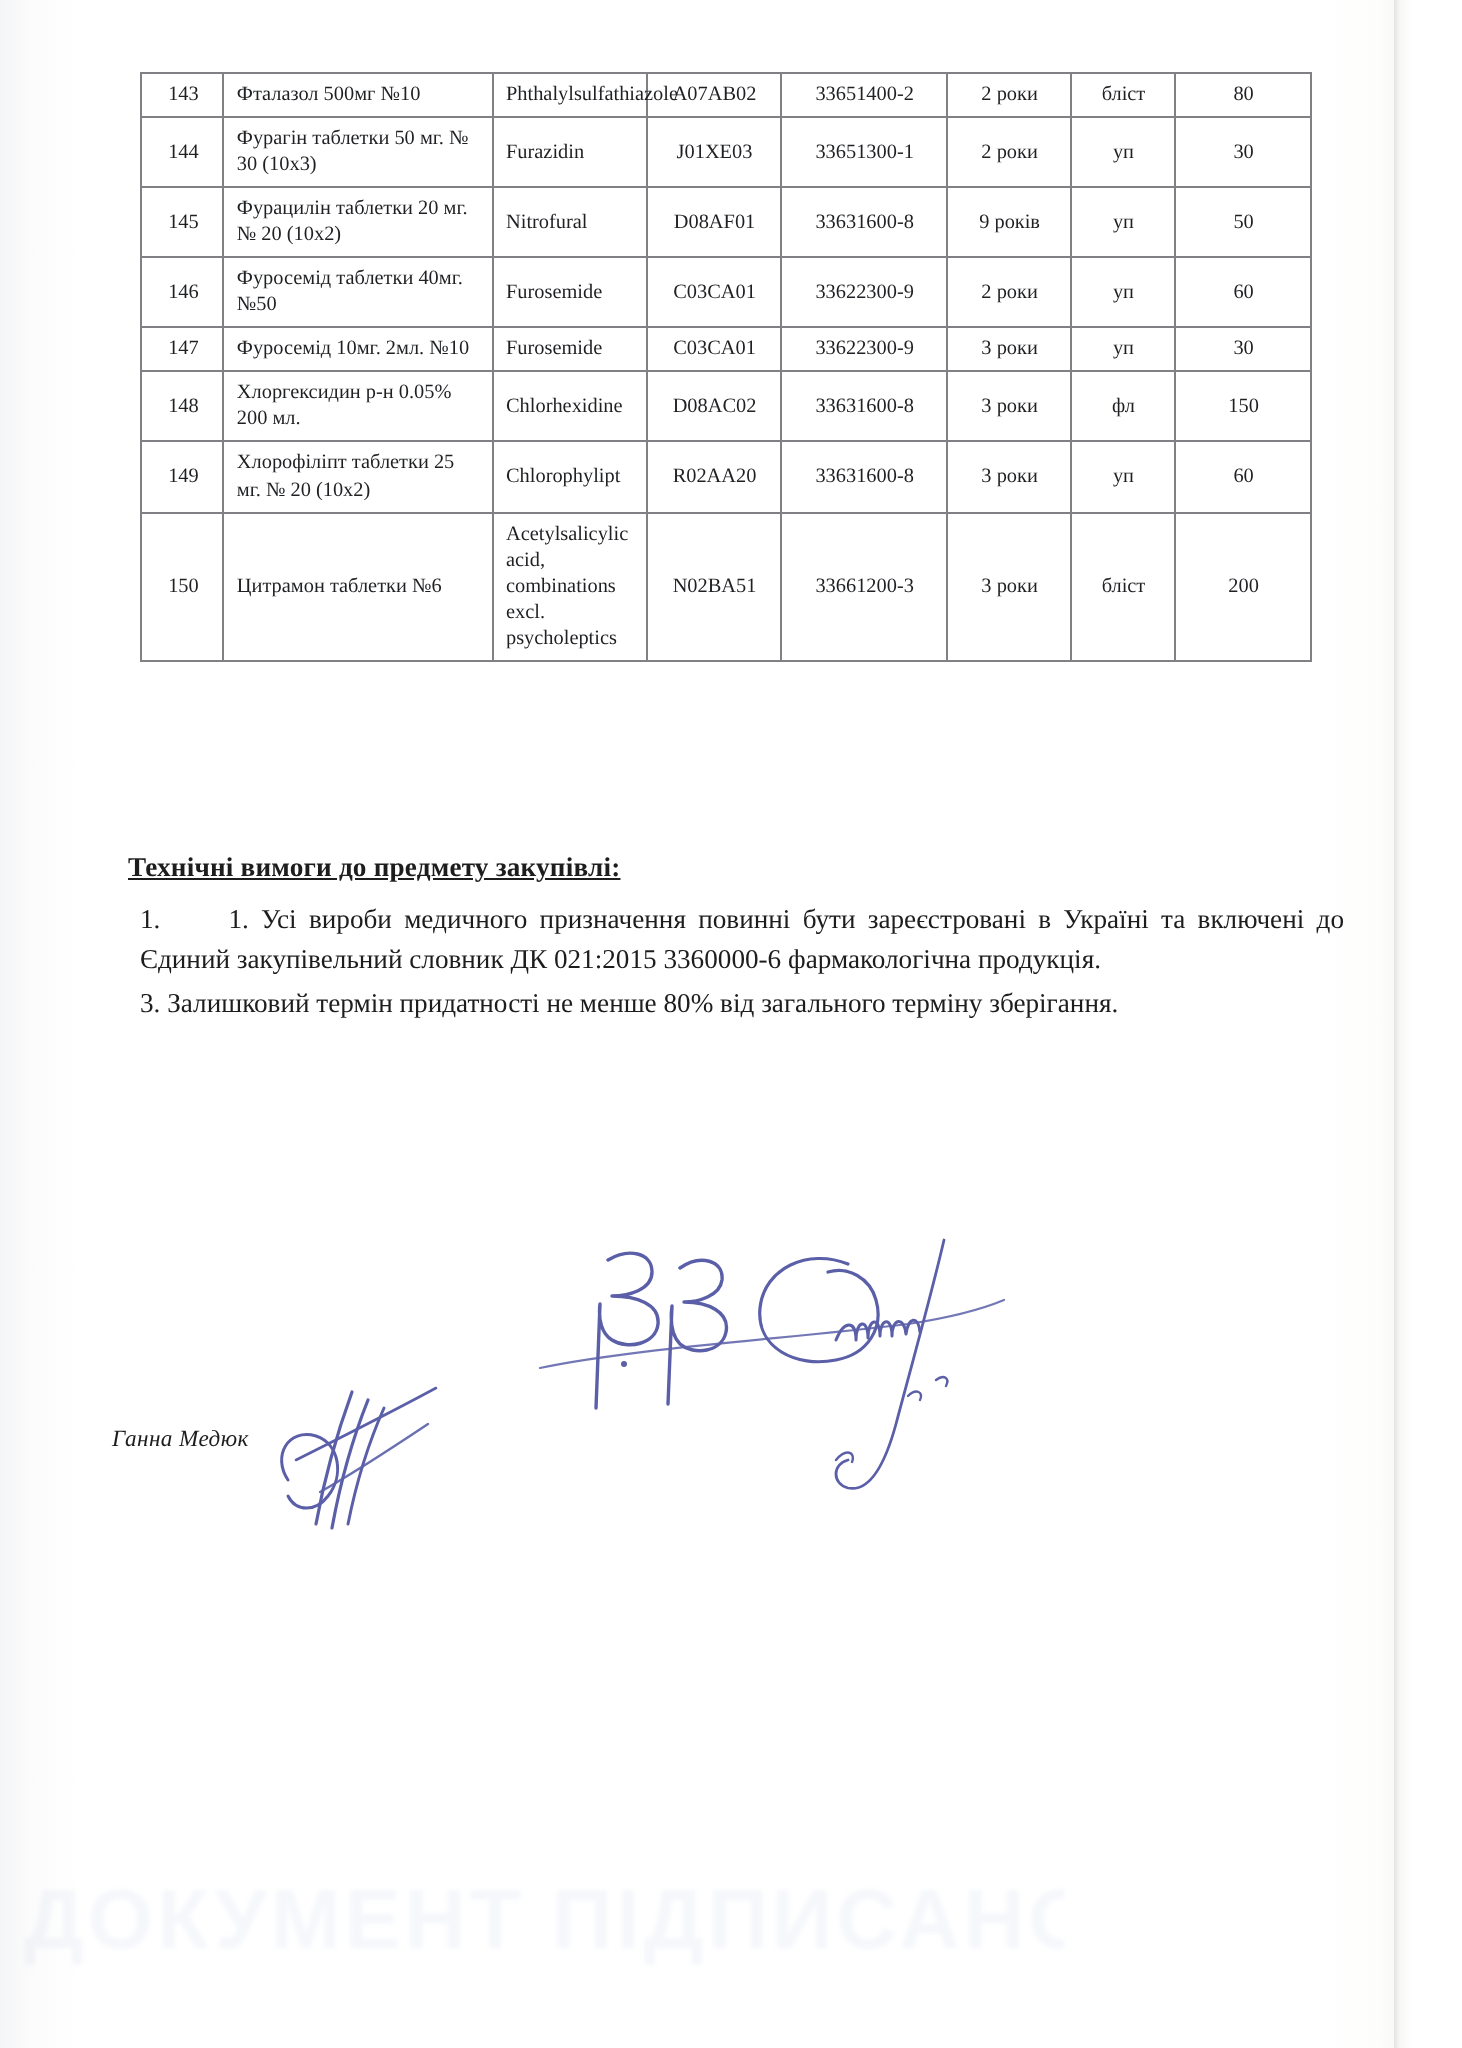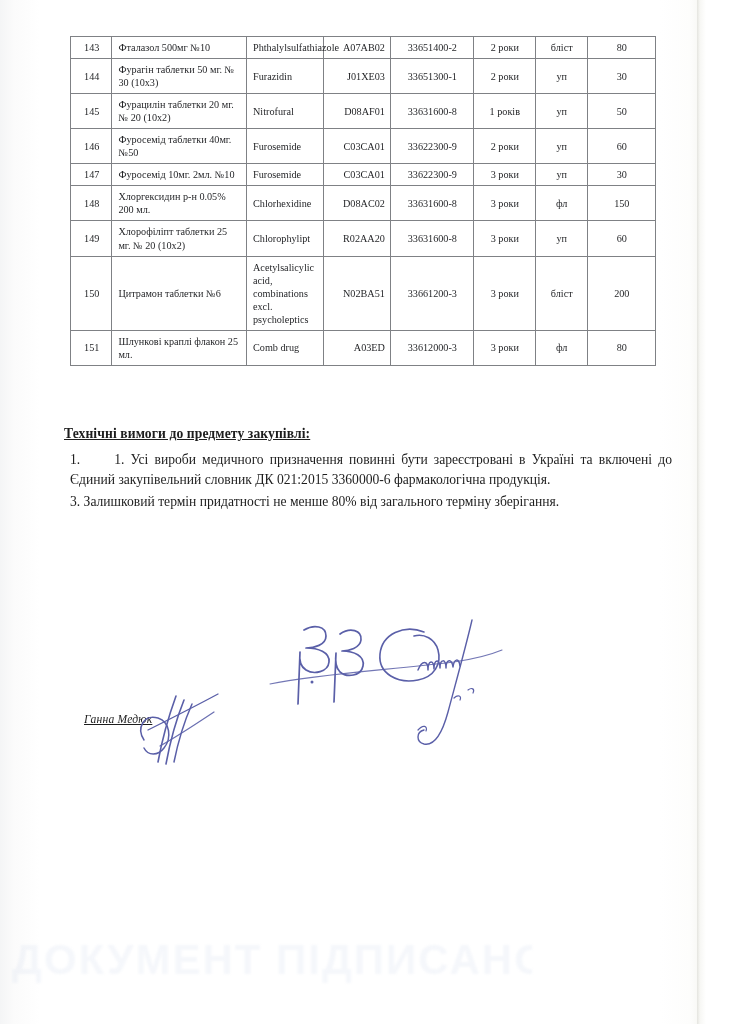--- a/index.html
+++ b/index.html
@@ -53,21 +53,21 @@
     padding: 4px 5px 4px 6px;
     font-size: 10.2px;
     line-height: 1.28;
     vertical-align: middle;
     color: #1f2023;
   }
   
   .c-no   { width: 40px;  text-align: center; }
   .c-name { width: 130px; text-align: left; }
   .c-intl { width: 74px;  text-align: left;  padding-left: 8px; }
-  .c-atc  { width: 65px;  text-align: right; }
+  .c-atc  { width: 65px;  text-align: center; }
   .c-dk   { width: 80px;  text-align: center; }
   .c-term { width: 60px;  text-align: center; }
   .c-unit { width: 50px;  text-align: center; }
   .c-qty  { width: 66px;  text-align: center; }
 
   
   .req-head {
     position: absolute;
     left: 64px;
     top: 426px;
@@ -100,26 +100,25 @@
   }
   .sig-row { display: flex; align-items: flex-start; }
   .sig-left { width: 250px; }
   .sig-right {
     margin-left: auto;
     padding-top: 19px;
     white-space: nowrap;
   }
   .witness {
     position: absolute;
-    left: 84px;
+    left: 56px;
     top: 713px;
     font-size: 11.6px;
     font-style: italic;
     letter-spacing: .2px;
-    text-decoration: underline;
   }
 
   
   .ink {
     position: absolute;
     pointer-events: none;
   }
   #sig-main { left: 268px; top: 612px; }
   #sig-witness { left: 130px; top: 690px; }
 
@@ -171,21 +170,21 @@
           <td class="c-unit">уп</td>
           <td class="c-qty">30</td>
         </tr>
 
         <tr>
           <td class="c-no">145</td>
           <td class="c-name">Фурацилін таблетки 20 мг. № 20 (10х2)</td>
           <td class="c-intl">Nitrofural</td>
           <td class="c-atc">D08AF01</td>
           <td class="c-dk">33631600-8</td>
-          <td class="c-term">1 років</td>
+          <td class="c-term">9 років</td>
           <td class="c-unit">уп</td>
           <td class="c-qty">50</td>
         </tr>
 
         <tr>
           <td class="c-no">146</td>
           <td class="c-name c-justified">Фуросемід  таблетки 40мг.№50</td>
           <td class="c-intl">Furosemide</td>
           <td class="c-atc">C03CA01</td>
           <td class="c-dk">33622300-9</td>
@@ -231,30 +230,20 @@
           <td class="c-no">150</td>
           <td class="c-name">Цитрамон таблетки №6</td>
           <td class="c-intl">Acetylsalicylic acid, combinations excl. psycholeptics</td>
           <td class="c-atc">N02BA51</td>
           <td class="c-dk">33661200-3</td>
           <td class="c-term">3 роки</td>
           <td class="c-unit">бліст</td>
           <td class="c-qty">200</td>
         </tr>
 
-        <tr>
-          <td class="c-no">151</td>
-          <td class="c-name">Шлункові краплі флакон 25 мл.</td>
-          <td class="c-intl">Comb drug</td>
-          <td class="c-atc">A03ED</td>
-          <td class="c-dk">33612000-3</td>
-          <td class="c-term">3 роки</td>
-          <td class="c-unit">фл</td>
-          <td class="c-qty">80</td>
-        </tr>
 
       </tbody>
     </table>
   </div>
 
   <div class="req-head">Технічні вимоги до предмету закупівлі:</div>
 
   <div class="body-copy">
     <p><span>1.</span><span class="idt"></span><span>1. Усі вироби медичного призначення повинні бути зареєстровані в Україні та включені до Єдиний закупівельний словник ДК 021:2015 3360000-6 фармакологічна продукція.</span></p>
     <p>3. Залишковий термін придатності не менше 80% від загального терміну зберігання.</p>

